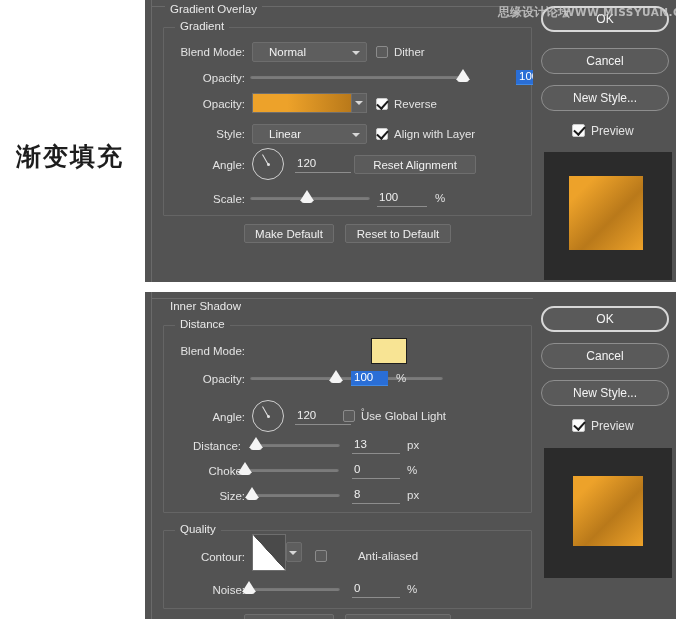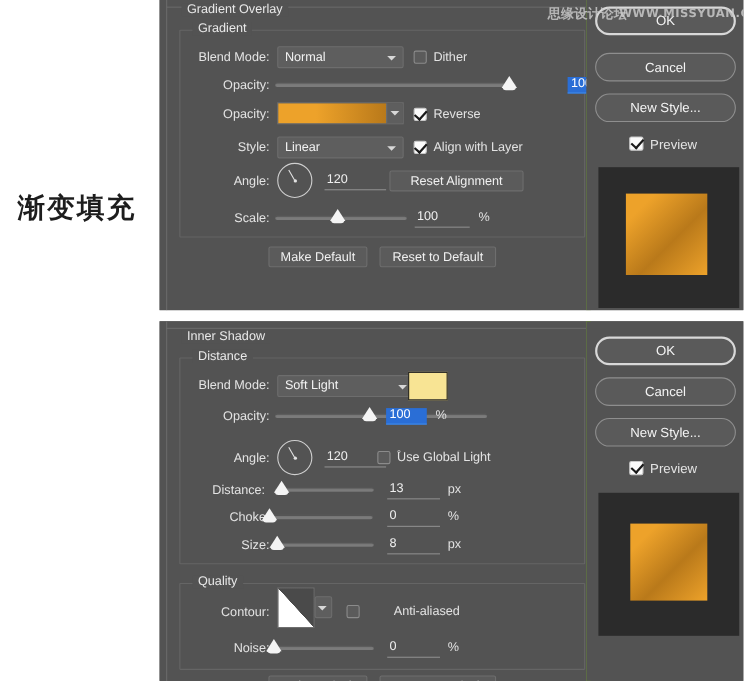--- a/index.html
+++ b/index.html
@@ -15,21 +15,21 @@
   
   .cn-label{
     position:absolute;
     font-family:"DejaVu Sans","Liberation Sans",sans-serif;
     font-size:25px;
     font-weight:700;
     color:#1d1d1d;
     letter-spacing:2px;
     white-space:nowrap;
   }
-  #cn-gradient{left:16px;top:140px;margin-top:32px;}
+  #cn-gradient{left:16px;top:140px;}
   #cn-innershadow{left:30px;top:477px;}
 
   
   .ps-panel{
     position:absolute;
     background:#535353;
     color:#e8e8e8;
     font-size:11.5px;
     overflow:hidden;
   }
@@ -75,21 +75,21 @@
   .lbl-l{text-align:left;}
 
   .select{
     position:absolute;
     background:#5e5e5e;
     border:1px solid #6d6d6d;
     border-radius:2px;
     color:#f2f2f2;
     font-size:11.5px;
     line-height:18px;
-    padding-left:6px;
+    padding-left:16px;
     box-sizing:border-box;
     white-space:nowrap;
     overflow:hidden;
   }
   .select .caret{
     position:absolute;right:6px;top:4px;
     width:8px;height:10px;
   }
   .caret-glyph{
     display:block;width:0;height:0;
@@ -346,26 +346,20 @@
 
       <div class="frame-line" style="left:6px;top:0;width:1px;height:327px;"></div>
       <div class="frame-line" style="left:6px;top:6px;width:382px;height:1px;"></div>
 
       <div class="grp-title" style="left:20px;top:8px;">Inner Shadow</div>
 
       <div class="grp-box" style="left:18px;top:33px;width:367px;height:186px;"></div>
       <div class="grp-title" style="left:30px;top:26px;">Distance</div>
 
       <div class="lbl" style="left:20px;top:53px;width:80px;">Blend Mode:</div>
-      <div class="select" style="left:107px;top:49px;width:125px;height:20px;">
-        <span>Soft Light</span>
-        <span class="caret">
-            <i class="caret-glyph"></i>
-          </span>
-      </div>
       <div class="color-swatch" id="is-color" style="left: 226px; top: 46px; width: 36px; height: 26px; background: rgb(248, 228, 148);"></div>
 
       <div class="lbl" style="left:20px;top:81px;width:80px;">Opacity:</div>
       <div class="track" style="left:105px;top:84px;width:193px;"></div>
       <div class="thumb" style="left:184px;top:78px;"></div>
       <div class="numfield sel" style="left:206px;top:79px;width:37px;height:15px;">100</div>
       <div class="unit" style="left:251px;top:80px;">%</div>
 
       <div class="lbl" style="left:20px;top:119px;width:80px;">Angle:</div>
       <div class="dial" style="left:107px;top:108px;">

